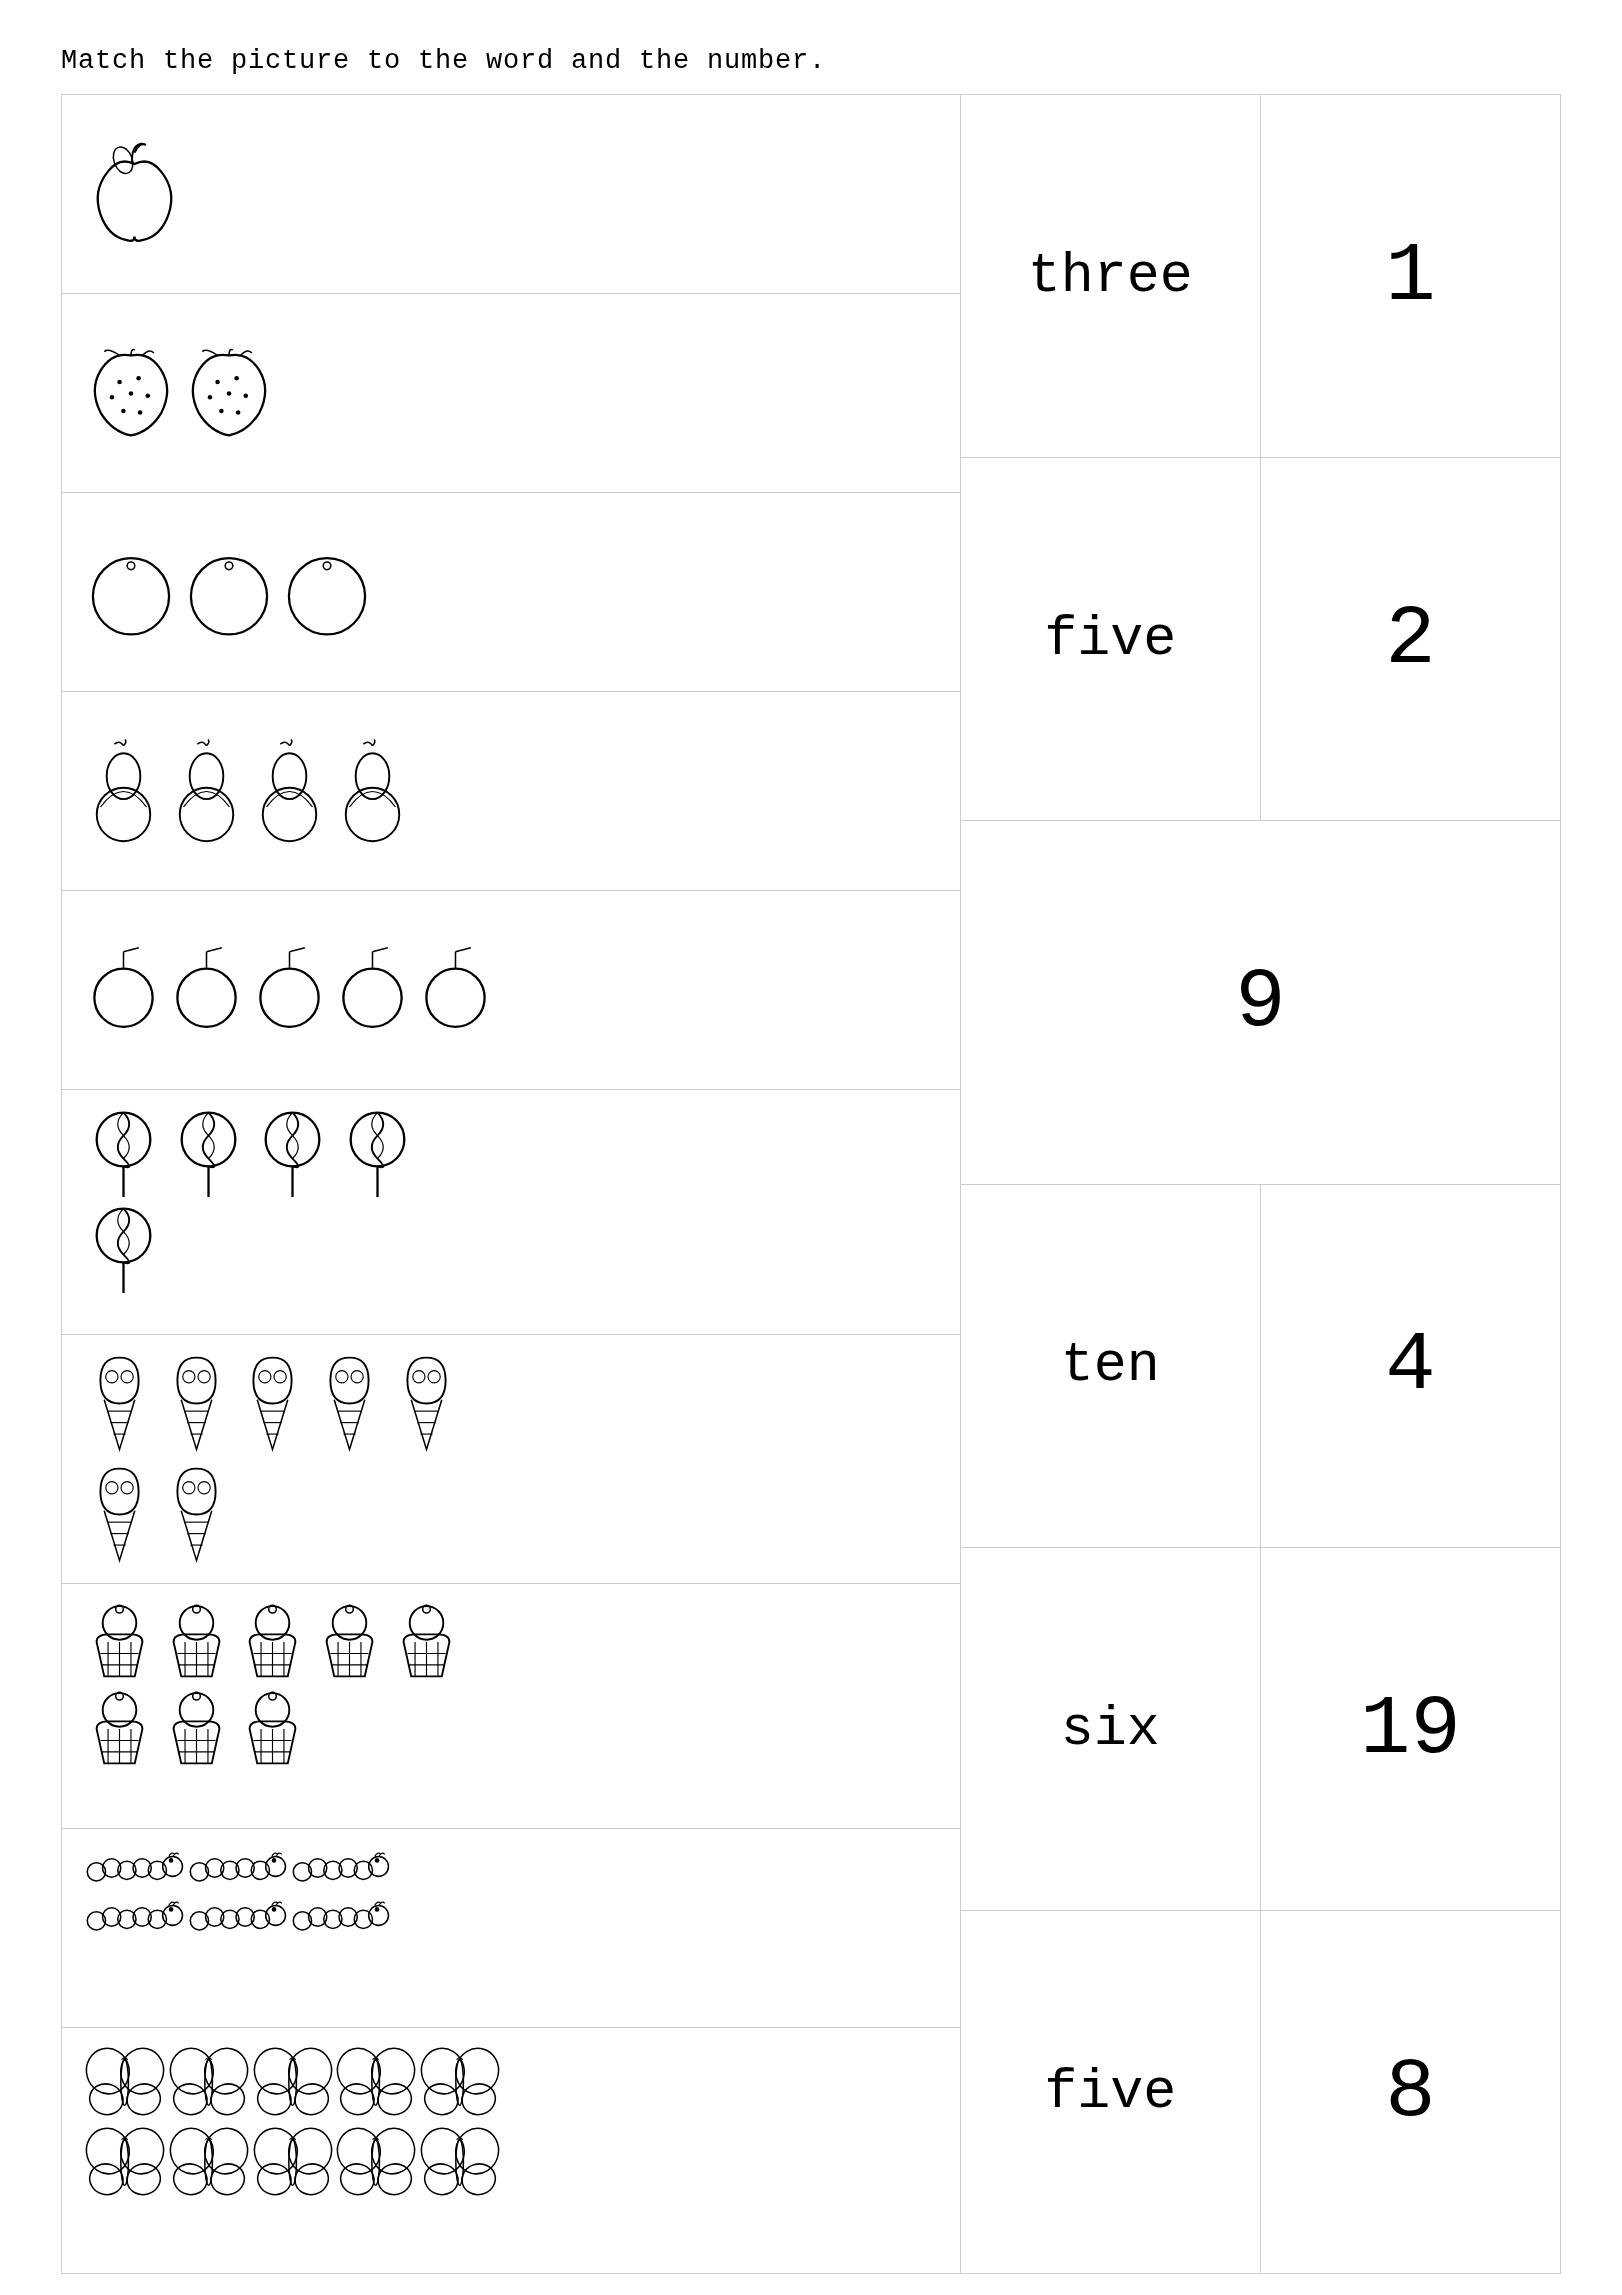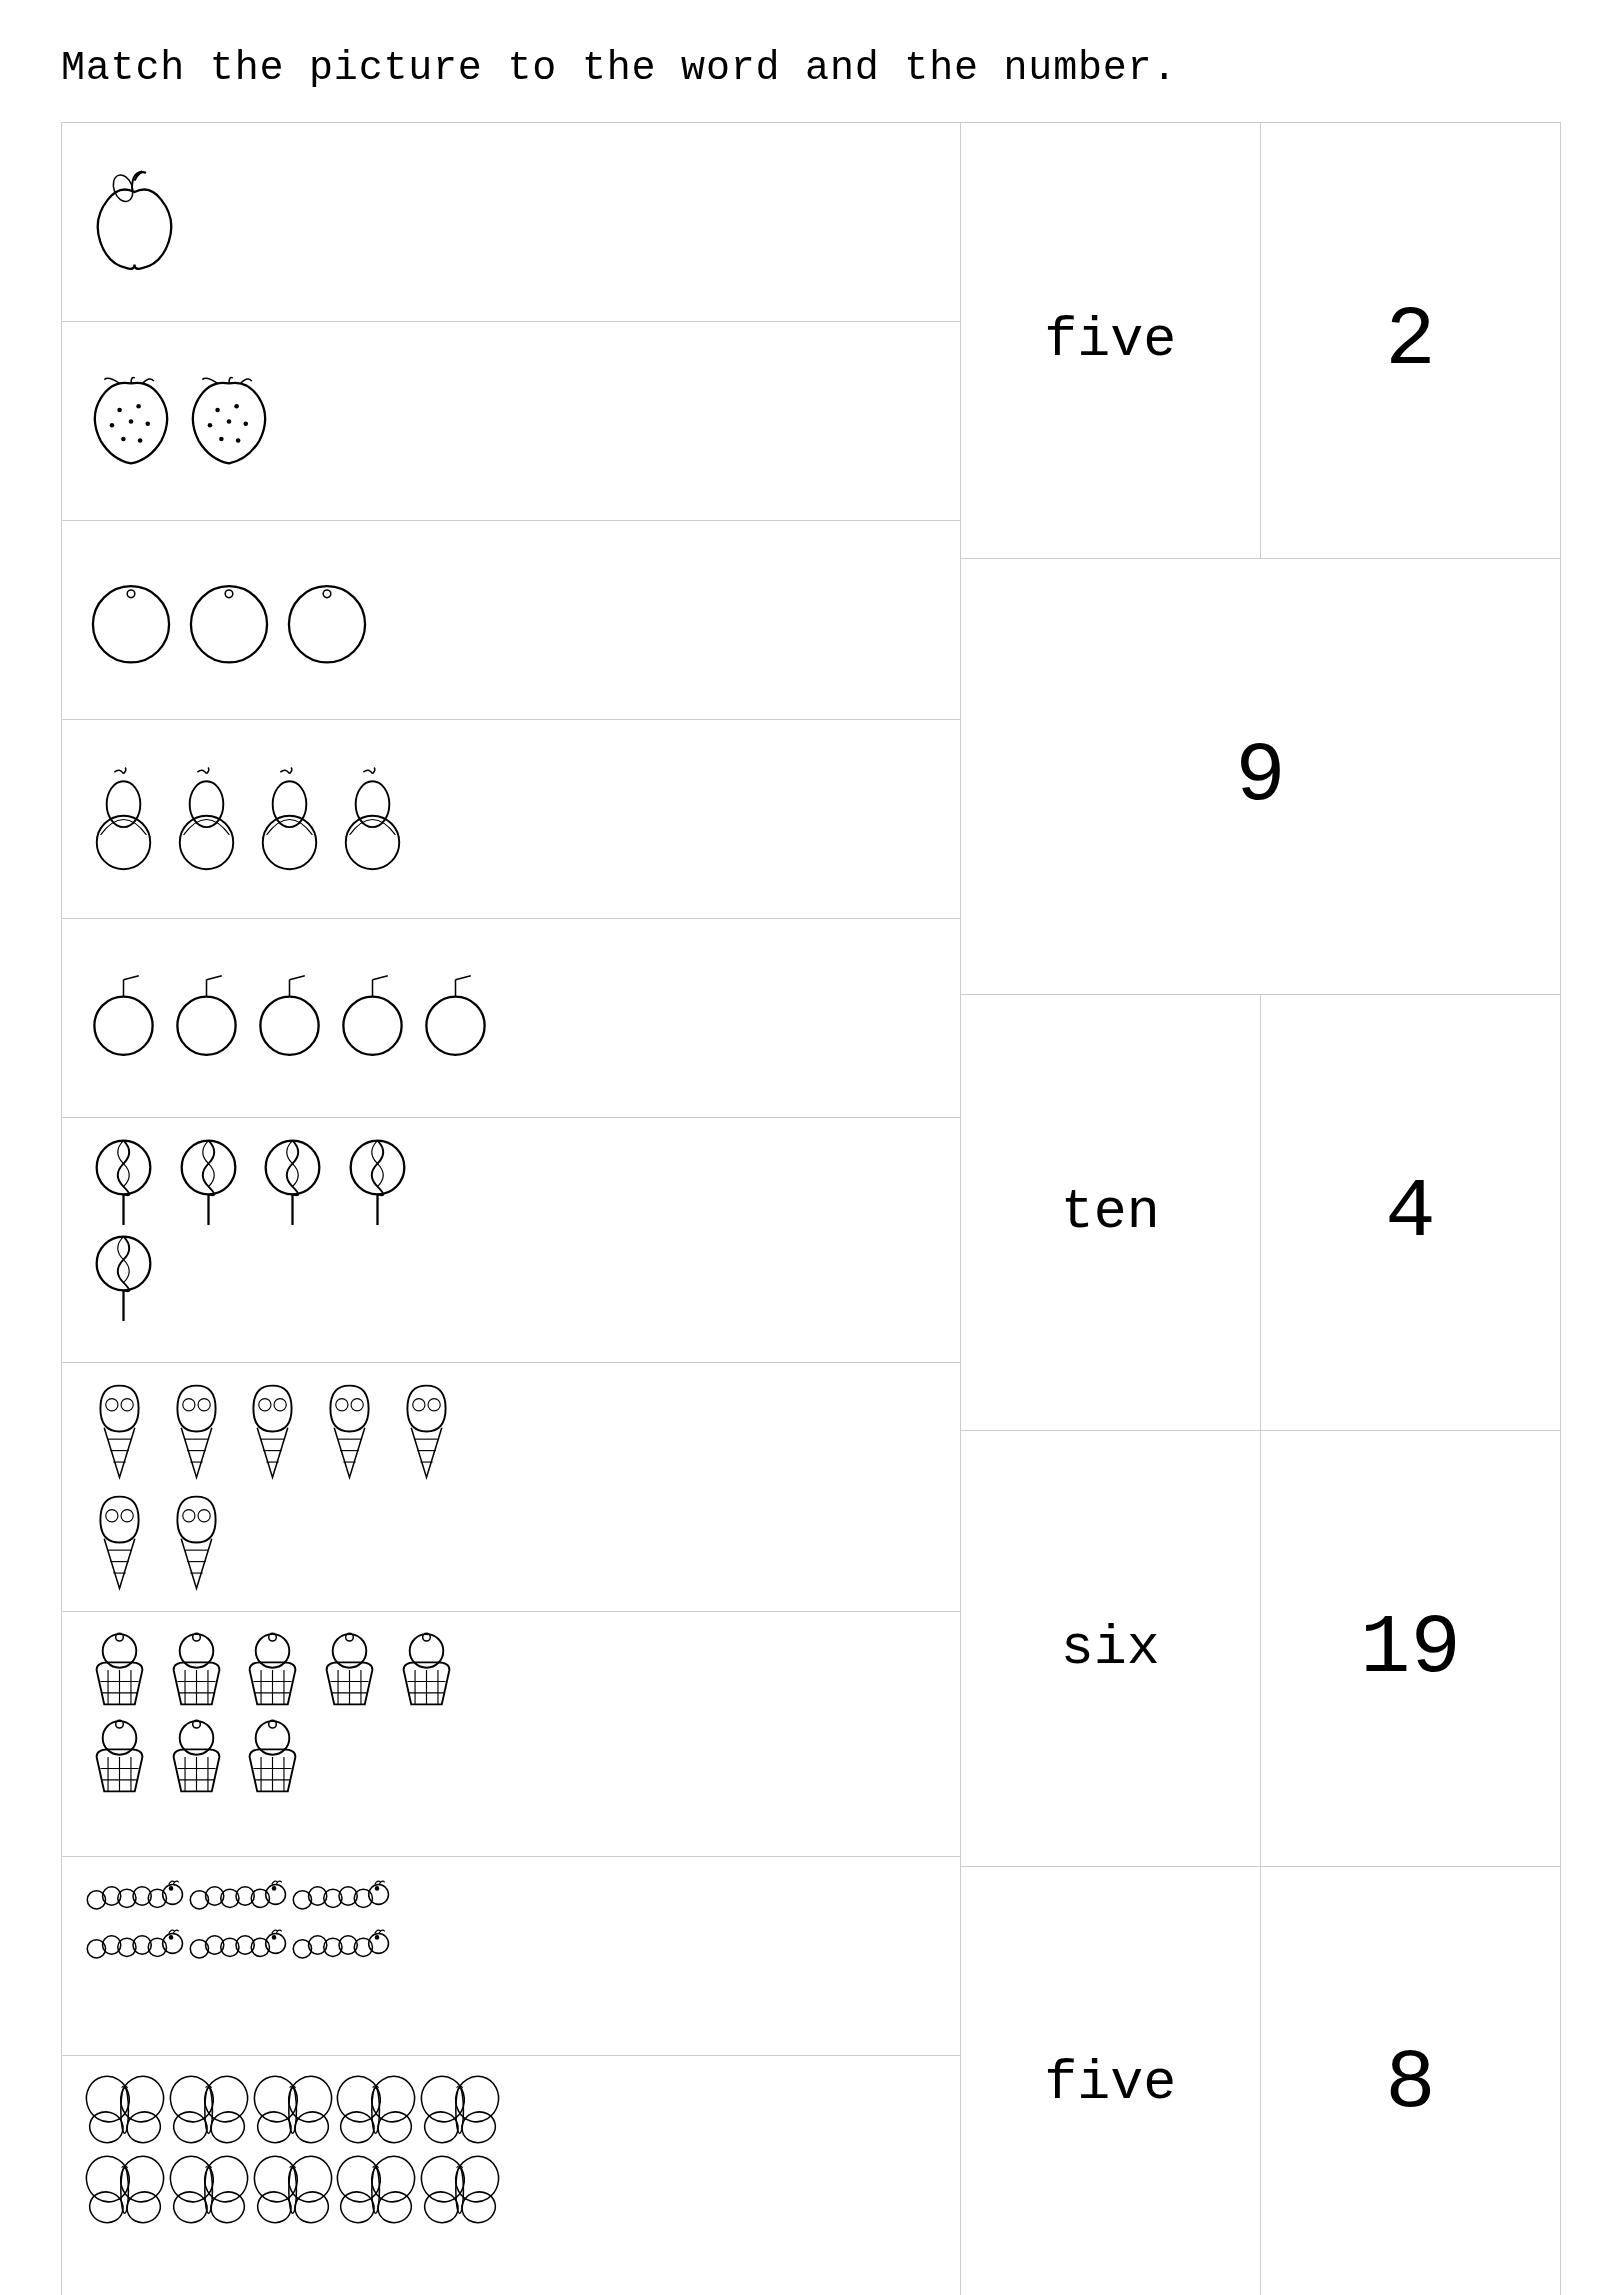--- a/index.html
+++ b/index.html
@@ -4,22 +4,22 @@
   <style>
     * { box-sizing: border-box; margin: 0; padding: 0; }
     body {
       background: #fff;
       font-family: 'Courier New', Courier, monospace;
       width: 1622px;
       min-height: 2295px;
       padding: 46px 61px;
     }
     .instruction {
-      font-size: 40px;
-      margin-bottom: 31px;
+      font-size: 27px;
+      margin-bottom: 18px;
       letter-spacing: 0.8px;
     }
     .main-container {
       display: flex;
       width: 100%;
       border: 1.5px solid #ccc;
     }
     .left-column {
       width: 60%;
       border-right: 1.5px solid #ccc;
@@ -543,20 +543,24 @@
           <ellipse cx="77" cy="72" rx="22" ry="20" stroke="#000" stroke-width="2" fill="none" transform="rotate(-15,77,72)"></ellipse>
           <ellipse cx="52" cy="50" rx="5" ry="30" stroke="#000" stroke-width="2" fill="none"></ellipse>
           <path d="M48 20 Q52 15 56 20" stroke="#000" stroke-width="1.5" fill="none"></path>
         </svg>
       </div>
     </div>
   </div>
 
   <div class="right-columns">
     <div class="word-number-row">
+      <div class="word-cell">three</div>
+      <div class="number-cell">1</div>
+    </div>
+    <div class="word-number-row">
       <div class="word-cell">five</div>
       <div class="number-cell">2</div>
     </div>
     <div class="word-number-row">
       <div class="number-cell">9</div>
     </div>
     <div class="word-number-row">
       <div class="word-cell">ten</div>
       <div class="number-cell">4</div>
     </div>

